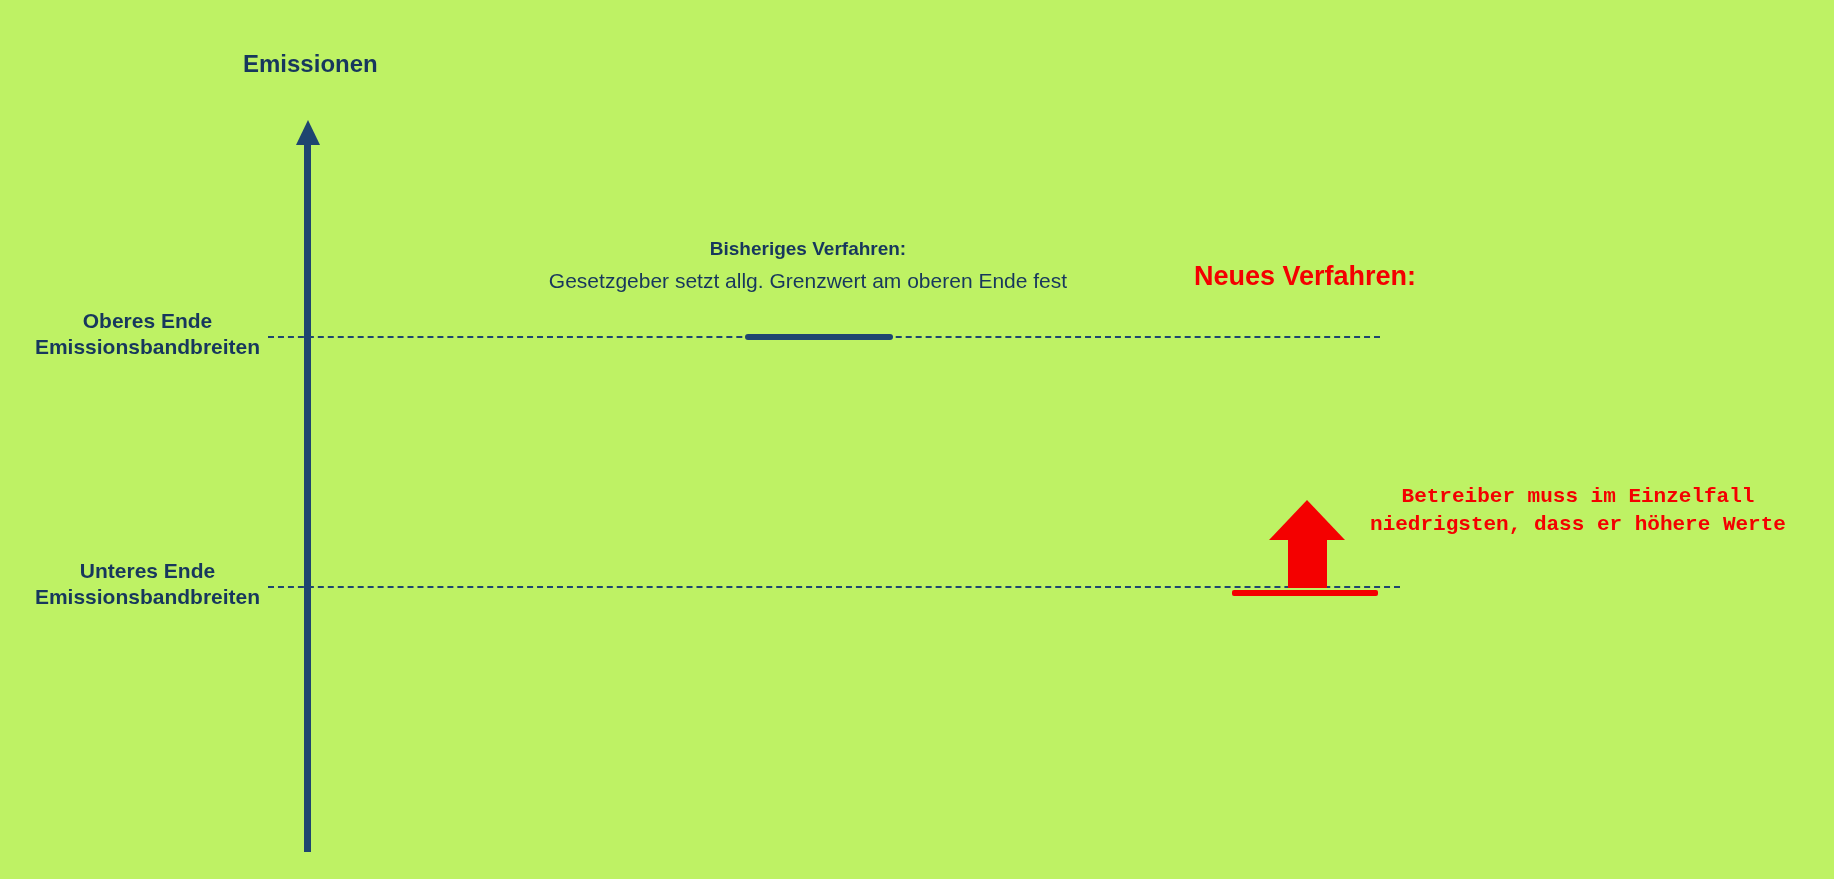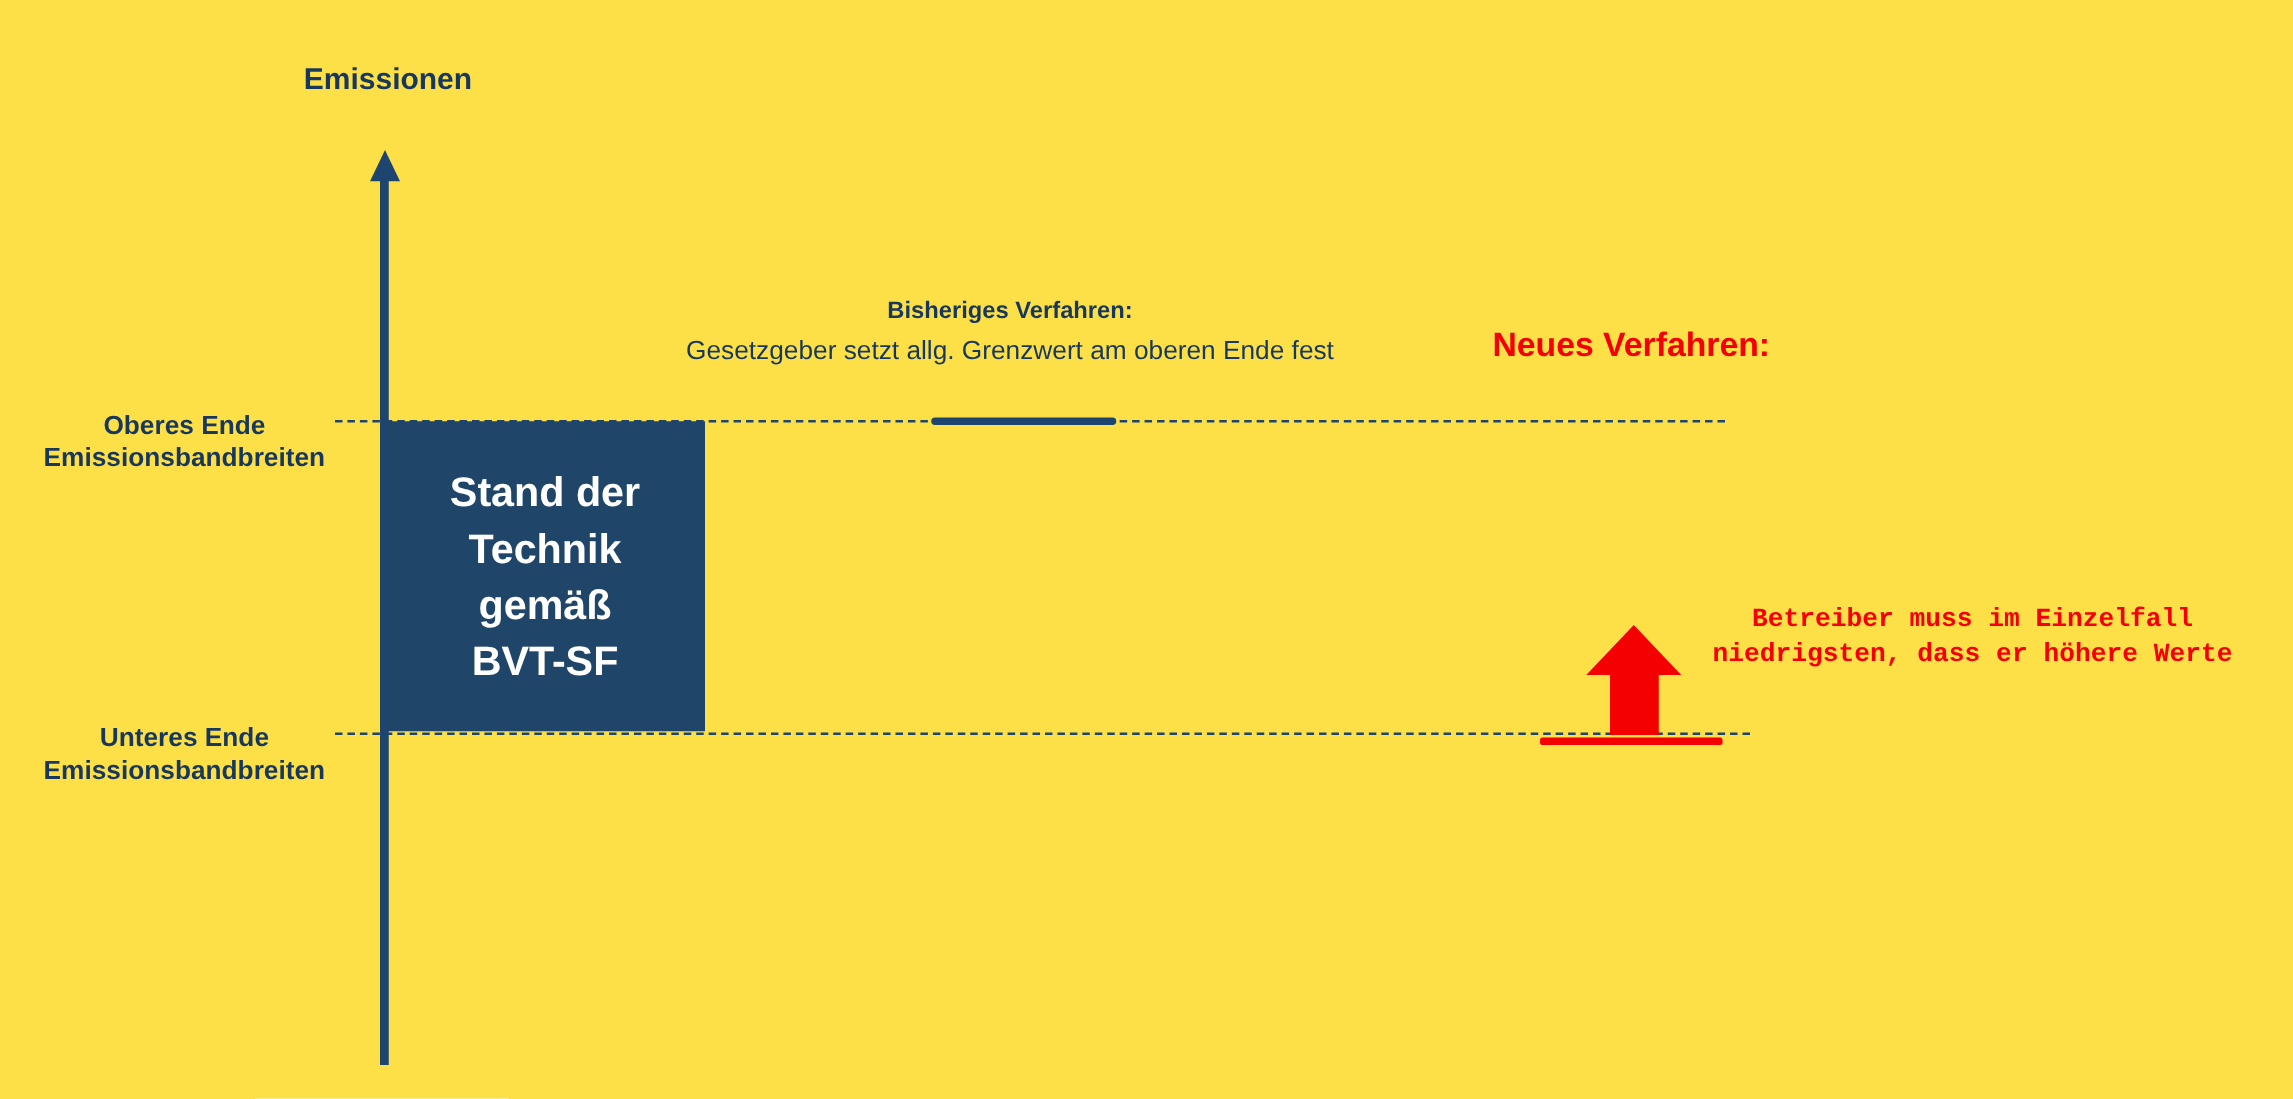--- a/index.html
+++ b/index.html
@@ -1,19 +1,19 @@
 <!DOCTYPE html>
 <html><head>
 <meta charset="utf-8">
 <style>
   html,body{margin:0;padding:0;background:#ffffff;}
   #canvas{
     position:relative;
     width:1834px;height:879px;
-    background:#fde047;
+    background:#bef264;
     font-family:"Liberation Sans", sans-serif;
     overflow:hidden;
   }
   .navy{color:#17375D;}
   .red{color:#F40000;margin-top:28px;}
   .abs{position:absolute;}
 
   
   #axis-shaft{left:304px;top:143px;width:7px;height:709px;background:#1E4570;}
   #axis-arrowhead{left:296px;top:120px;width:0;height:0;
@@ -28,21 +28,21 @@
 
   
   #old-limit{left:745px;top:334px;width:148px;height:6px;background:#1E4570;border-radius:3px;z-index:5;}
 
   
   #bat-box{left:308px;top:337px;width:256px;height:248px;background:#1F4569;z-index:3;
     display:flex;flex-direction:column;justify-content:center;align-items:center;
     color:#ffffff;font-weight:bold;font-size:33px;line-height:45px;text-align:center;}
 
   
-  .band-label{left:10px;width:275px;text-align:center;font-size:21px;font-weight:bold;line-height:26px;margin-top:20px;}
+  .band-label{left:10px;width:275px;text-align:center;font-size:21px;font-weight:bold;line-height:26px;}
   #upper-band-label{top:308px;}
   #lower-band-label{top:558px;}
 
   
   #old-proc{left:450px;top:233px;width:716px;text-align:center;}
   #old-proc .t{font-size:19px;font-weight:bold;line-height:32px;}
   #old-proc .s{font-size:21px;font-weight:normal;line-height:26px;margin-top:3px;}
 
   
   #new-proc-title{left:1100px;top:233px;width:410px;text-align:center;
@@ -71,26 +71,20 @@
 
   <div class="abs navy" id="axis-label">Emissionen</div>
   <div class="abs" id="axis-arrowhead"></div>
   <div class="abs" id="axis-shaft"></div>
 
   <div class="abs dash" id="upper-dash"></div>
   <div class="abs dash" id="lower-dash"></div>
 
   <div class="abs" id="old-limit"></div>
 
-  <div class="abs" id="bat-box">
-    <div>Stand der</div>
-    <div>Technik</div>
-    <div>gemäß</div>
-    <div>BVT-SF</div>
-  </div>
 
   <div class="abs navy band-label" id="upper-band-label">
     <div>Oberes Ende</div>
     <div>Emissionsbandbreiten</div>
   </div>
   <div class="abs navy band-label" id="lower-band-label">
     <div>Unteres Ende</div>
     <div>Emissionsbandbreiten</div>
   </div>
 

